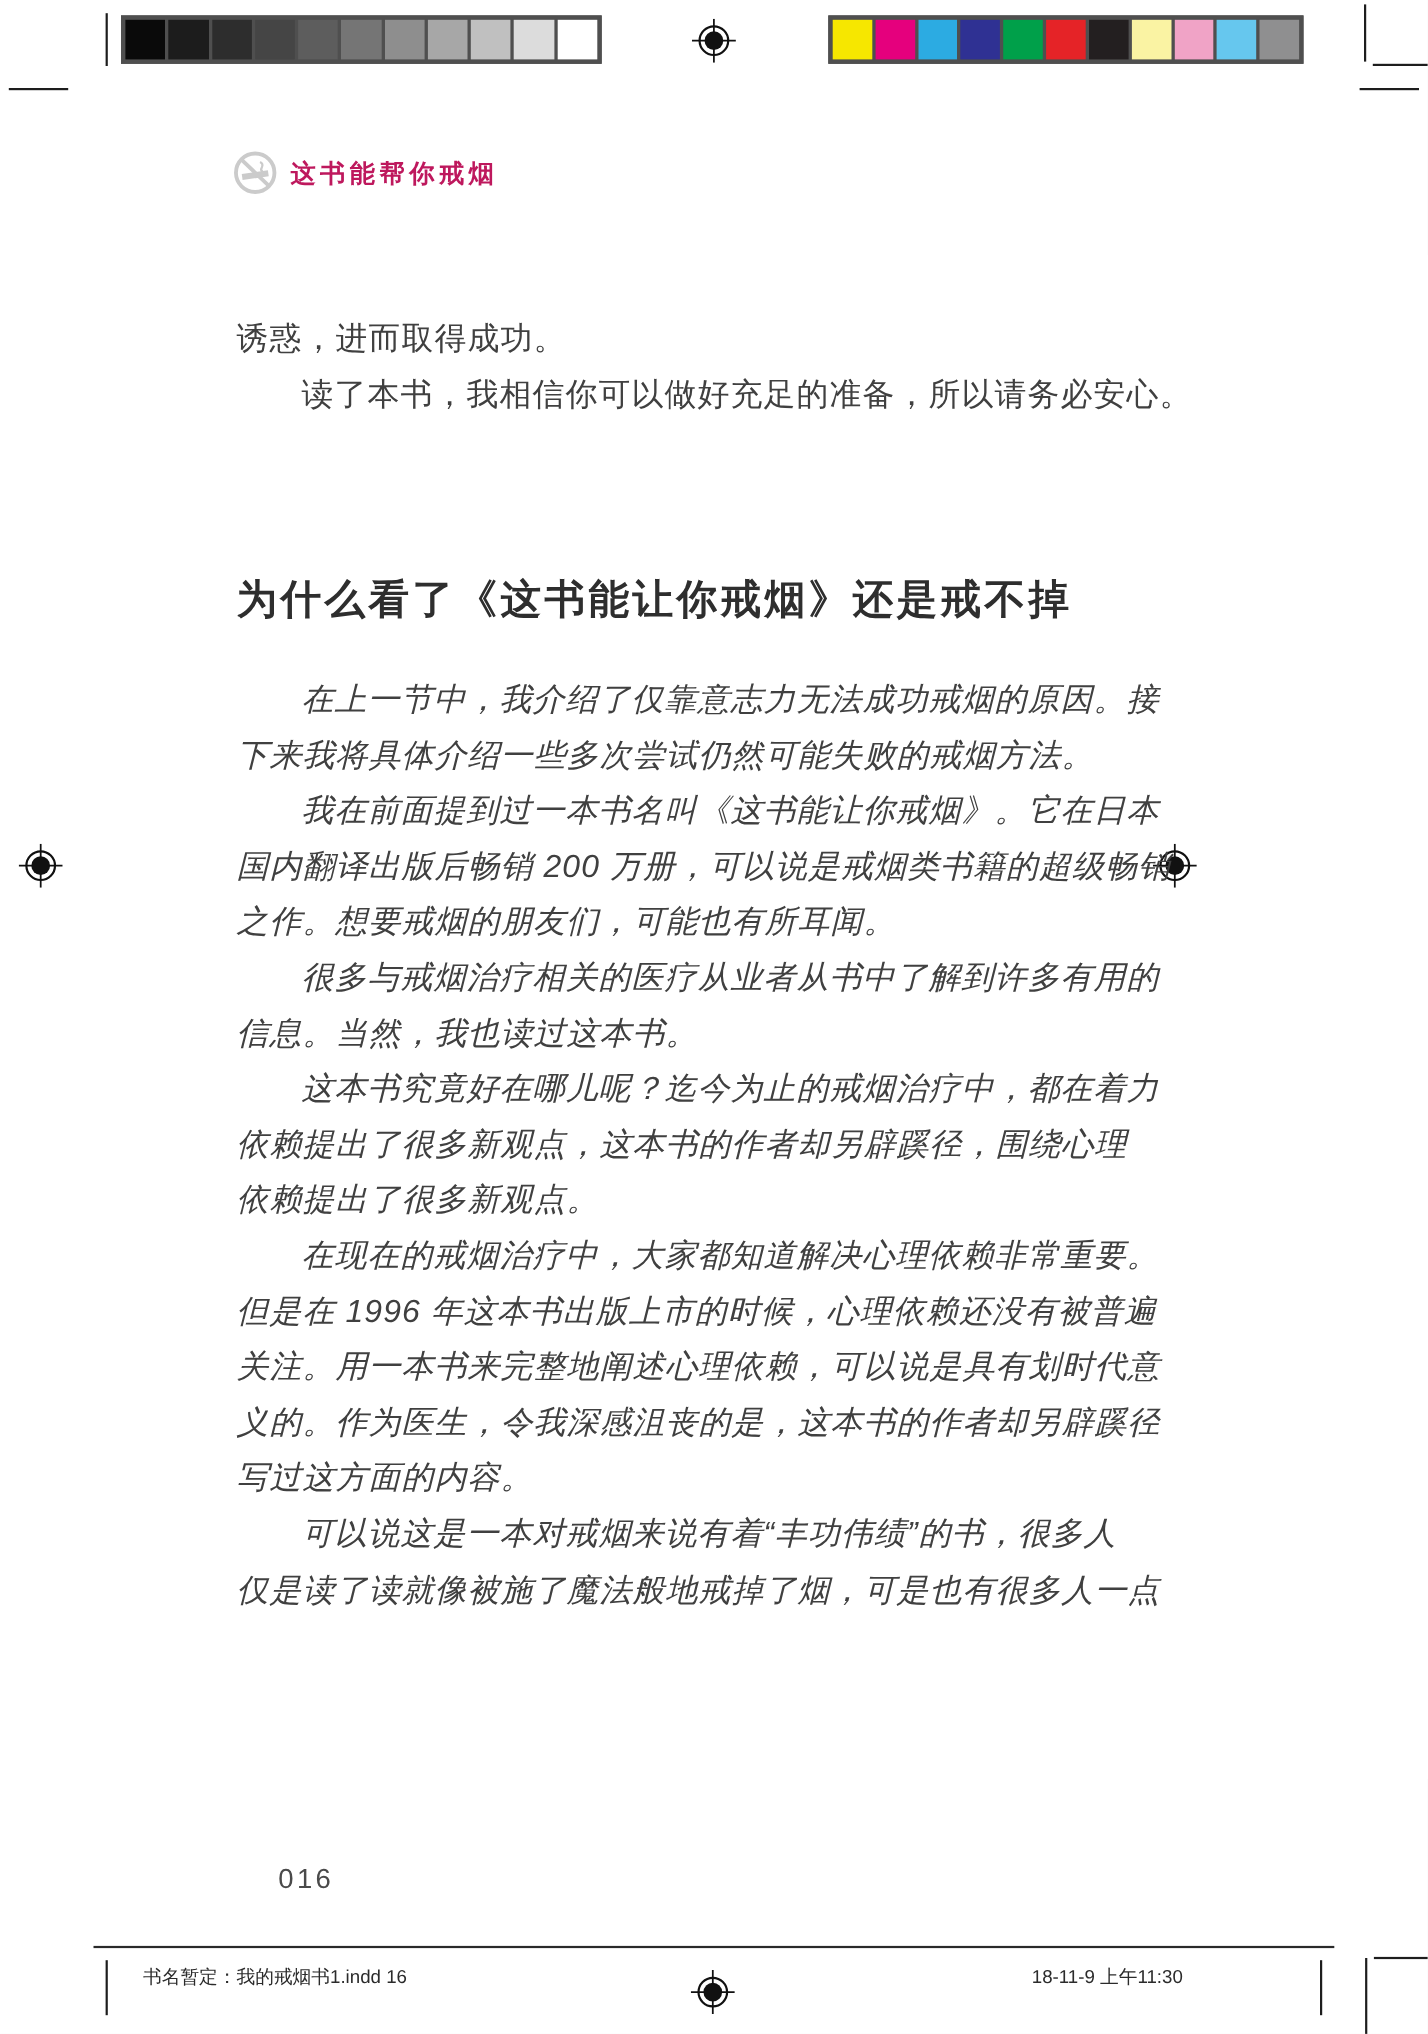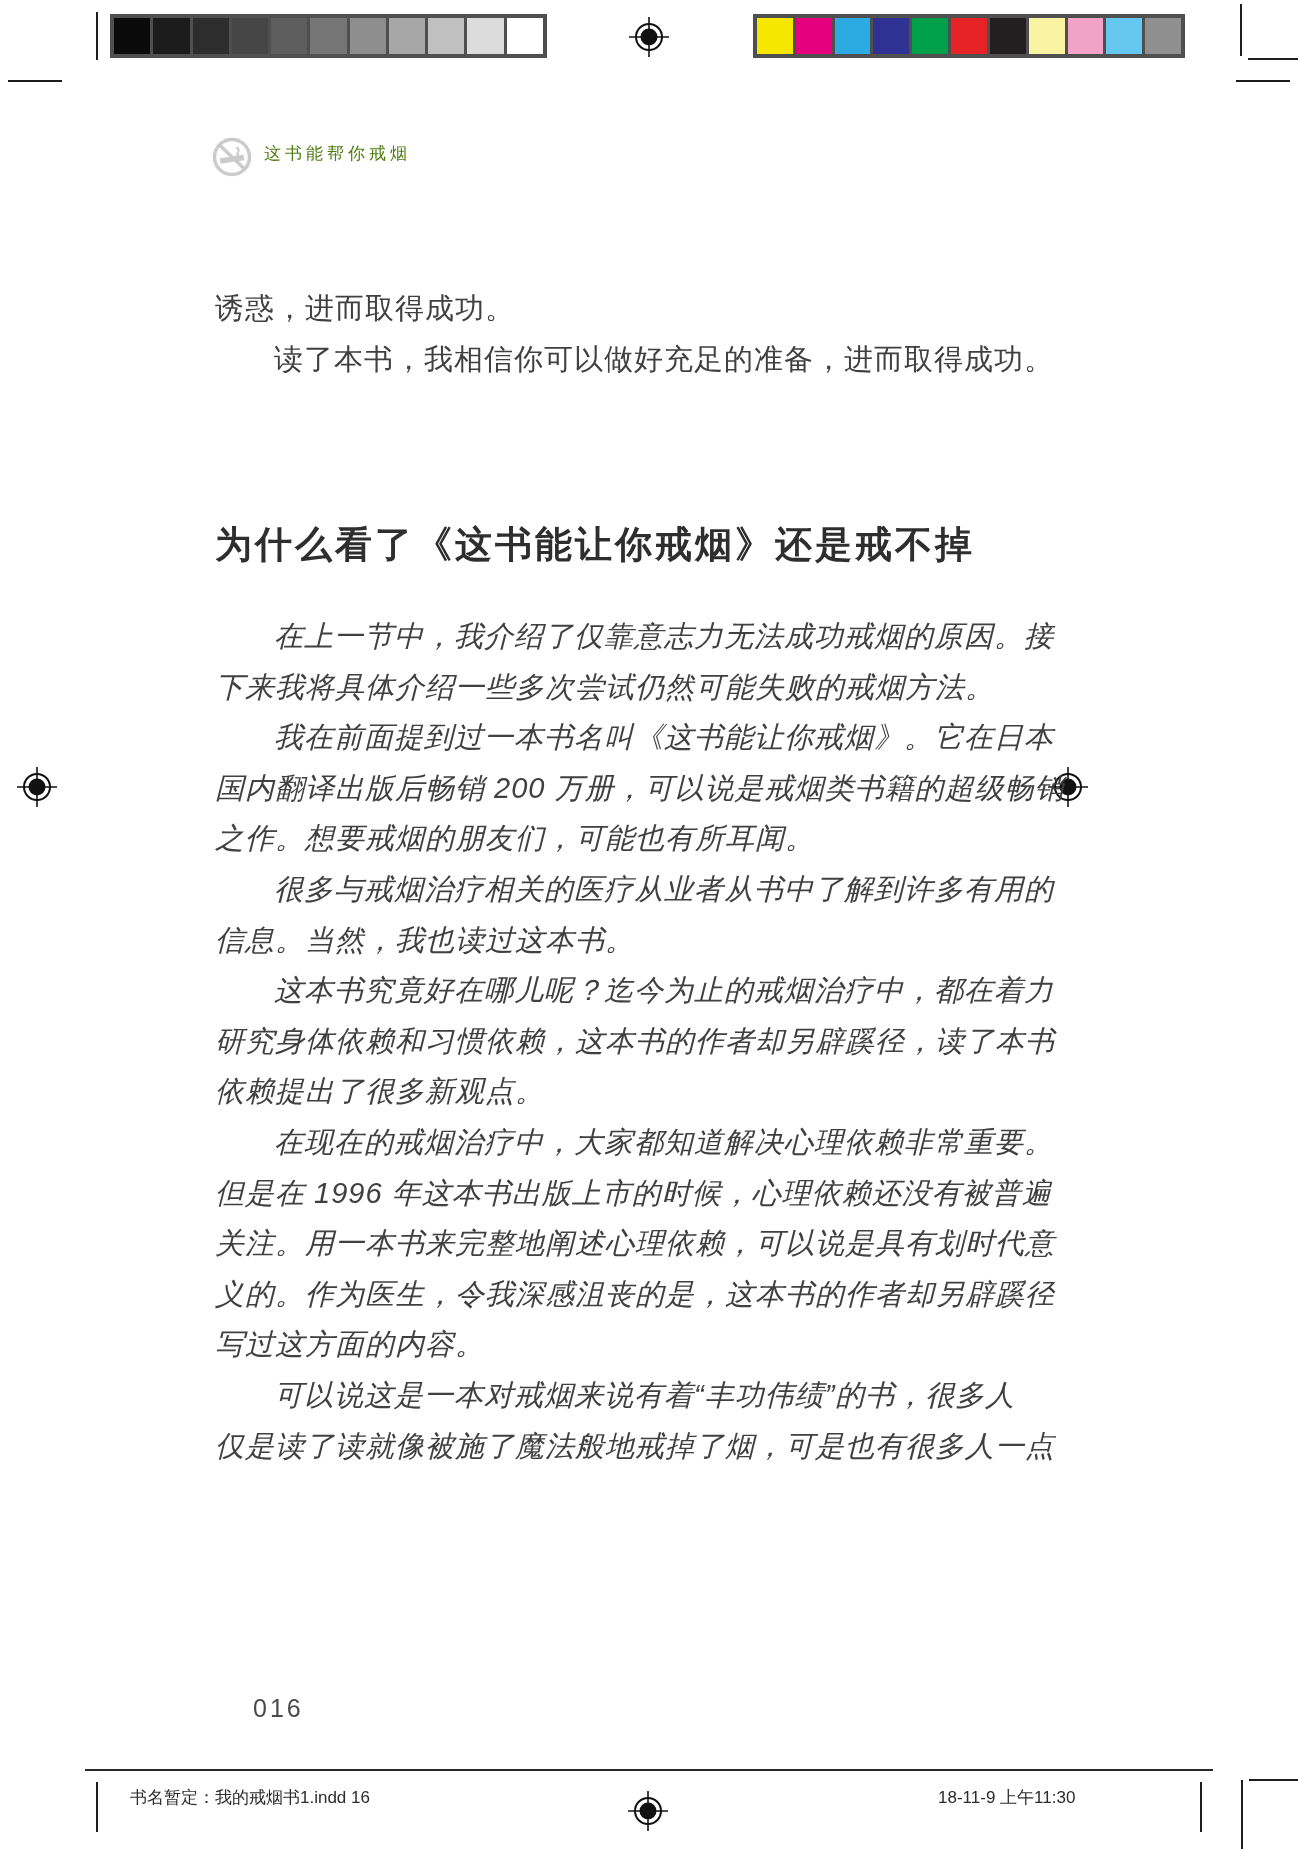--- a/index.html
+++ b/index.html
@@ -15,22 +15,22 @@
   .colorbar{left:753px;width:432px;}
 
   
   .regmark{position:absolute;width:40px;height:40px;}
 
   
   .mark{position:absolute;background:#1d1d1d;}
 
   
   .logo{position:absolute;left:211px;top:136px;width:42px;height:42px;}
-  .logo-title{position:absolute;left:264px;top:142px;font-size:17px;font-weight:400;
-              color:#4d7c0f;letter-spacing:4px;white-space:nowrap;}
+  .logo-title{position:absolute;left:264px;top:142px;font-size:23px;font-weight:700;
+              color:#be185d;letter-spacing:4px;white-space:nowrap;}
 
   
   .textblock{position:absolute;left:215px;width:900px;font-size:29px;color:#404040;
              letter-spacing:1px;line-height:50.6px;}
   .bodyline{white-space:nowrap;height:50.6px;}
   .indent{padding-left:59px;}
   .intro{top:283px;}
   .bodycopy{top:611px;font-style:italic;}
 
   .heading{position:absolute;left:215px;top:520px;width:870px;
@@ -115,35 +115,35 @@
     <g transform="rotate(-8 21 23)">
       <rect x="9" y="20.5" width="24" height="5.5" fill="#cbcbcb"></rect>
       <path d="M27 12 q3 2 1 5 q-2 2 0 4" fill="none" stroke="#cbcbcb" stroke-width="2"></path>
     </g>
     <line x1="9" y1="9.5" x2="33" y2="32.5" stroke="#cbcbcb" stroke-width="3.5"></line>
   </svg>
   <div class="logo-title">这书能帮你戒烟</div>
 
   <div class="textblock intro">
     <div class="bodyline">诱惑，进而取得成功。</div>
-    <div class="bodyline indent">读了本书，我相信你可以做好充足的准备，进而取得成功。</div>
+    <div class="bodyline indent">读了本书，我相信你可以做好充足的准备，所以请务必安心。</div>
   </div>
 
   <div class="heading">为什么看了《这书能让你戒烟》还是戒不掉</div>
 
   <div class="textblock bodycopy">
     <div class="bodyline indent">在上一节中，我介绍了仅靠意志力无法成功戒烟的原因。接</div>
     <div class="bodyline">下来我将具体介绍一些多次尝试仍然可能失败的戒烟方法。</div>
     <div class="bodyline indent">我在前面提到过一本书名叫《这书能让你戒烟》。它在日本</div>
     <div class="bodyline">国内翻译出版后畅销 200 万册，可以说是戒烟类书籍的超级畅销</div>
     <div class="bodyline">之作。想要戒烟的朋友们，可能也有所耳闻。</div>
     <div class="bodyline indent">很多与戒烟治疗相关的医疗从业者从书中了解到许多有用的</div>
     <div class="bodyline">信息。当然，我也读过这本书。</div>
     <div class="bodyline indent">这本书究竟好在哪儿呢？迄今为止的戒烟治疗中，都在着力</div>
-    <div class="bodyline">研究身体依赖和习惯依赖，这本书的作者却另辟蹊径，读了本书</div>
+    <div class="bodyline">依赖提出了很多新观点，这本书的作者却另辟蹊径，围绕心理</div>
     <div class="bodyline">依赖提出了很多新观点。</div>
     <div class="bodyline indent">在现在的戒烟治疗中，大家都知道解决心理依赖非常重要。</div>
     <div class="bodyline">但是在 1996 年这本书出版上市的时候，心理依赖还没有被普遍</div>
     <div class="bodyline">关注。用一本书来完整地阐述心理依赖，可以说是具有划时代意</div>
     <div class="bodyline">义的。作为医生，令我深感沮丧的是，这本书的作者却另辟蹊径</div>
     <div class="bodyline">写过这方面的内容。</div>
     <div class="bodyline indent">可以说这是一本对戒烟来说有着“丰功伟绩”的书，很多人</div>
     <div class="bodyline">仅是读了读就像被施了魔法般地戒掉了烟，可是也有很多人一点</div>
   </div>
 

